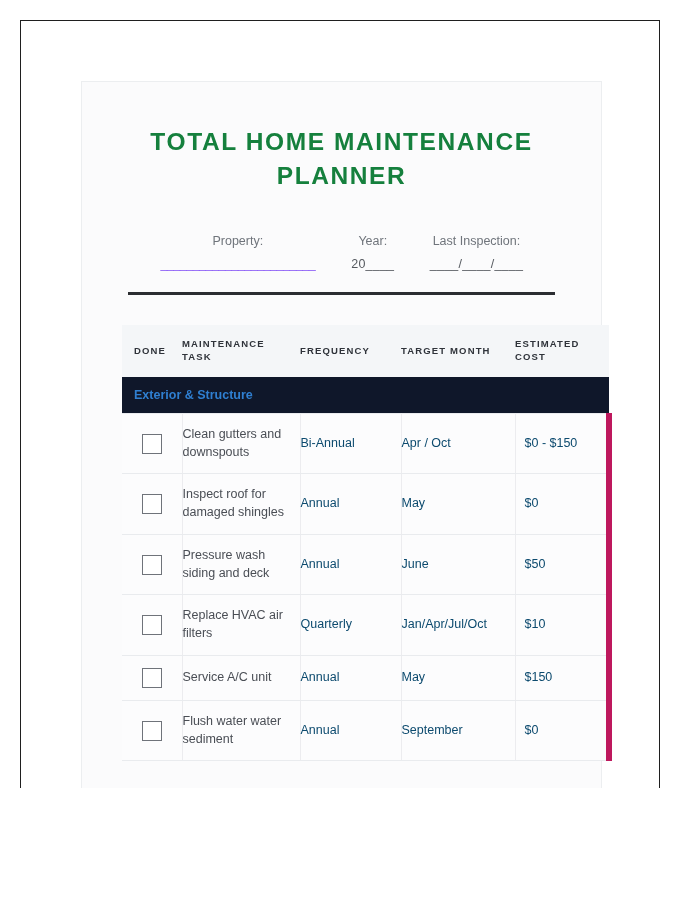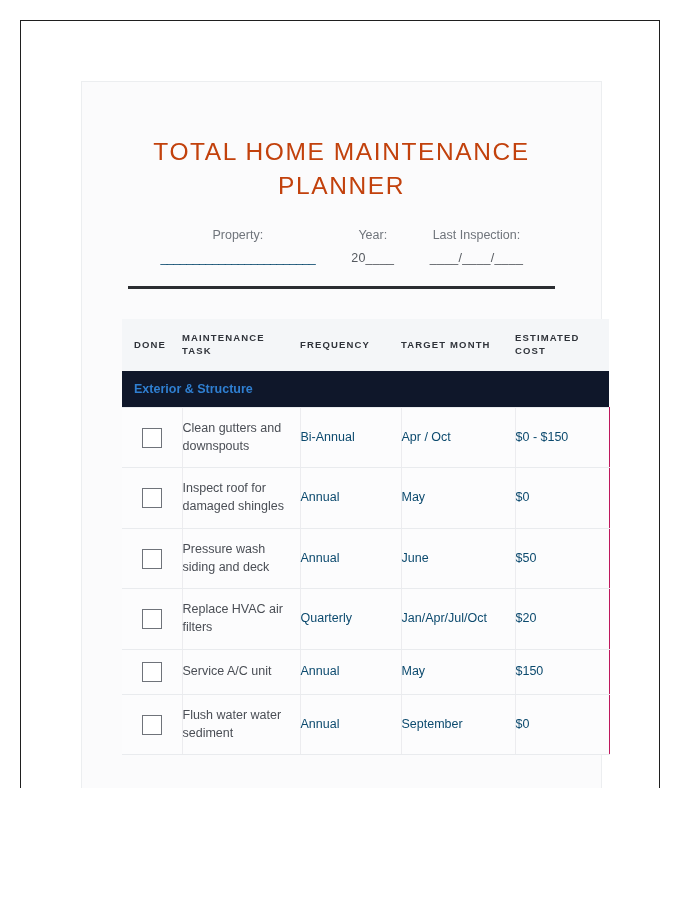--- a/index.html
+++ b/index.html
@@ -43,26 +43,26 @@
     box-sizing: border-box;
     min-height: 740px;
   }
 
   
   .title-area {
     padding: 42px 28px 0 28px;
   }
   .doc-title {
     font-size: 24.5px;
-    font-weight: normal;
+    font-weight: bold;
     letter-spacing: 1.6px;
-    color: #c2410c;
+    color: #15803d;
     text-align: center;
     line-height: 1.38;
-    margin: 11px;
+    margin: 1px;
     text-transform: uppercase;
   }
 
   
   .meta-row {
     display: flex;
     justify-content: center;
     align-items: flex-start;
     margin-top: 26px;
     padding: 0 34px;
@@ -76,32 +76,33 @@
   .meta-field.property { width: 210px; }
   .meta-field.year     { width: 92px; }
   .meta-field.inspect  { width: 140px; }
 
   .meta-label {
     display: block;
     color: #6f747b;
     font-size: 12.5px;
     line-height: 1.1;
     white-space: nowrap;
+    margin-top: 16px;
   }
   .meta-value {
     display: block;
     margin-top: 9px;
     font-size: 12.5px;
     color: #55595f;
     line-height: 1.2;
     white-space: nowrap;
     letter-spacing: 0.2px;
   }
   .meta-field.property .meta-value {
-    color: #0c4a6e;
+    color: #8b5cf6;
     letter-spacing: -0.5px;
   }
 
   
   .header-rule {
     height: 3px;
     background: #2b2d31;
     margin: 20px 18px 0 18px;
   }
 
@@ -157,21 +158,21 @@
     vertical-align: middle;
     color: #0c4a6e;
     font-size: 12.5px;
     line-height: 1.42;
   }
   tr.data-row td.cell-done {
     padding-left: 12px;
     border-right: 1px solid #ececef;
   }
   tr.data-row td.cell-task   { padding-right: 12px; color: #4a4e55; }
-  tr.data-row td.cell-cost   { border-right: 1px solid #be185d; }
+  tr.data-row td.cell-cost   { border-right: 6px solid #be185d; padding-left: 9px; }
 
   .checkbox {
     width: 20px;
     height: 20px;
     border: 1.4px solid #6f737a;
     background: #ffffff;
     box-sizing: border-box;
     display: block;
     margin-left: 8px;
   }
@@ -267,21 +268,21 @@
               <td class="cell-month">June</td>
               <td class="cell-cost">$50</td>
             </tr>
             <tr class="data-row">
               <td class="cell-done">
                 <span class="checkbox"></span>
               </td>
               <td class="cell-task">Replace HVAC air filters</td>
               <td class="cell-freq">Quarterly</td>
               <td class="cell-month">Jan/Apr/Jul/Oct</td>
-              <td class="cell-cost">$20</td>
+              <td class="cell-cost">$10</td>
             </tr>
             <tr class="data-row">
               <td class="cell-done">
                 <span class="checkbox"></span>
               </td>
               <td class="cell-task">Service A/C unit</td>
               <td class="cell-freq">Annual</td>
               <td class="cell-month">May</td>
               <td class="cell-cost">$150</td>
             </tr>

